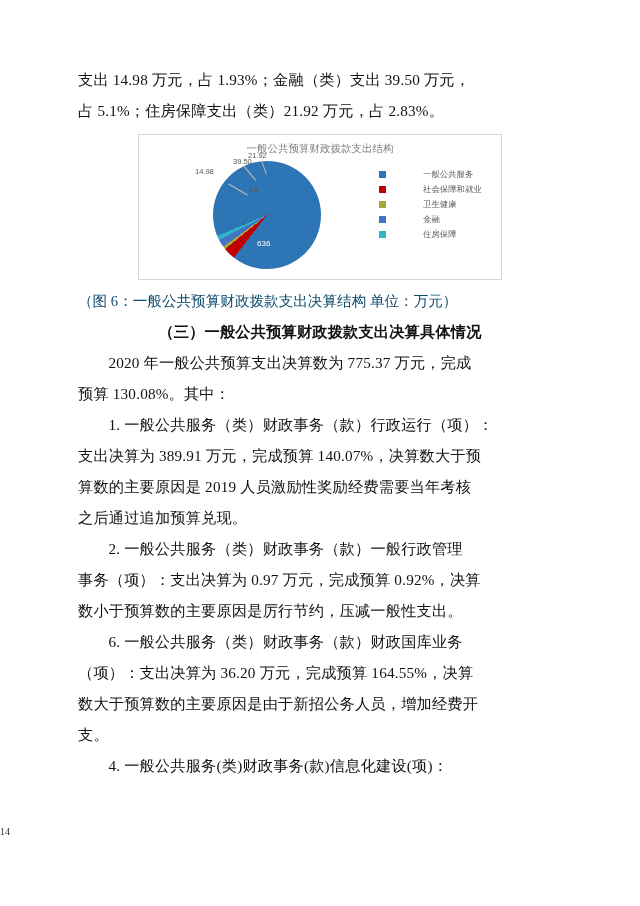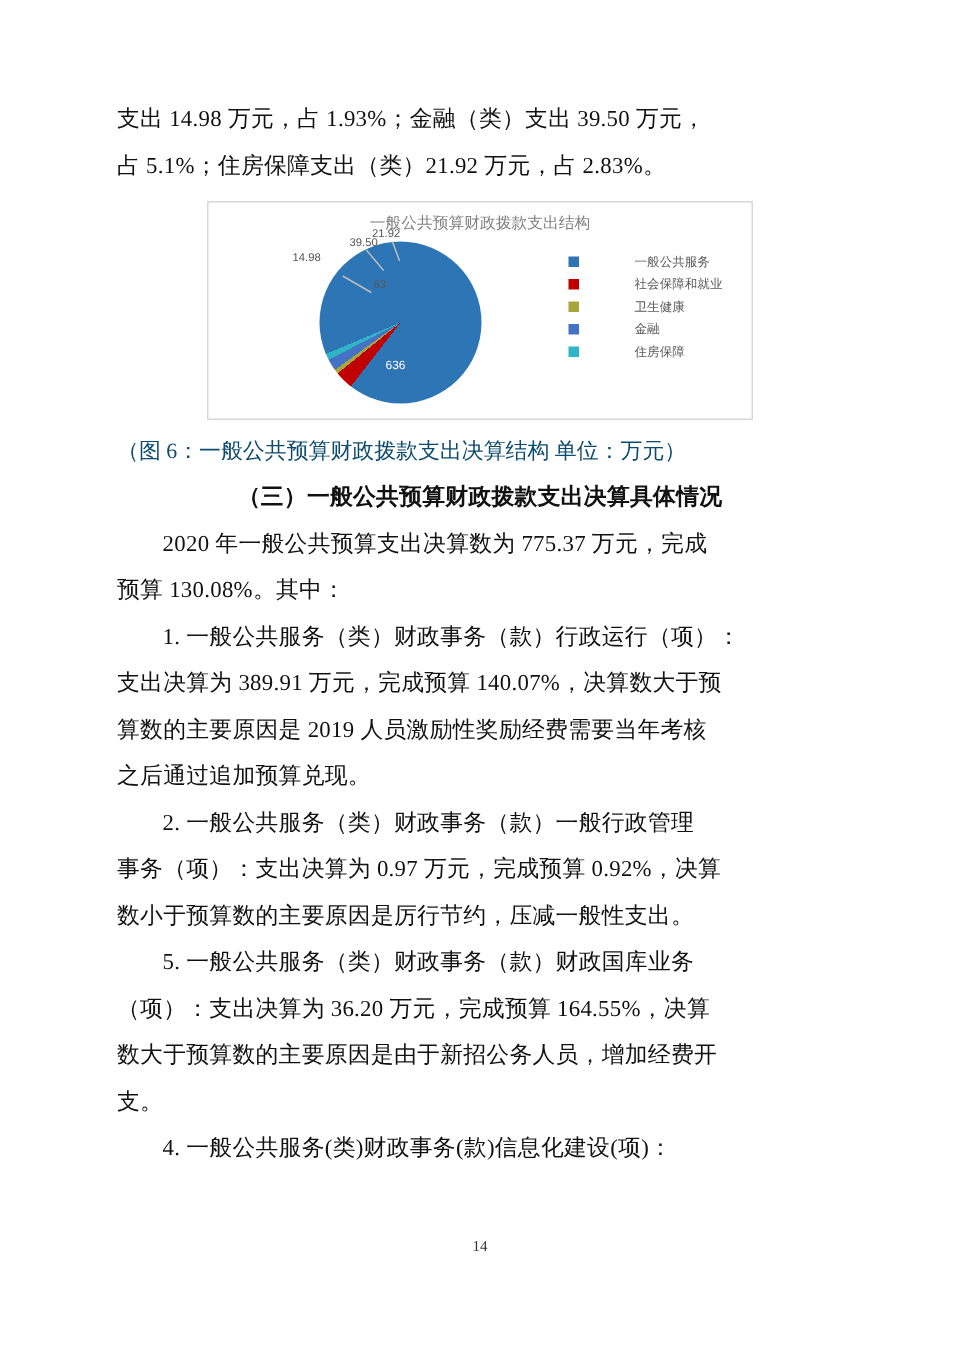--- a/index.html
+++ b/index.html
@@ -117,21 +117,21 @@
   }
   .leader {
     position: absolute;
     background: #bdbdbd;
   }
   .page-number {
     position: absolute;
     left: 0;
     width: 100%;
     top: 826px;
-    text-align: center;
+    text-align: left;
     font-size: 10px;
     color: #333;
     font-family: "Liberation Serif", serif;
   }
 </style>
 </head>
 <body>
 
 <div class="page">
   <div class="content">
@@ -193,21 +193,21 @@
 
     <p class="body-line indent2">2020 年一般公共预算支出决算数为 775.37 万元，完成</p>
     <p class="body-line">预算 130.08%。其中：</p>
     <p class="body-line indent2">1. 一般公共服务（类）财政事务（款）行政运行（项）：</p>
     <p class="body-line">支出决算为 389.91 万元，完成预算 140.07%，决算数大于预</p>
     <p class="body-line">算数的主要原因是 2019 人员激励性奖励经费需要当年考核</p>
     <p class="body-line">之后通过追加预算兑现。</p>
     <p class="body-line indent2">2. 一般公共服务（类）财政事务（款）一般行政管理</p>
     <p class="body-line">事务（项）：支出决算为 0.97 万元，完成预算 0.92%，决算</p>
     <p class="body-line">数小于预算数的主要原因是厉行节约，压减一般性支出。</p>
-    <p class="body-line indent2">5. 一般公共服务（类）财政事务（款）财政国库业务</p>
+    <p class="body-line indent2">6. 一般公共服务（类）财政事务（款）财政国库业务</p>
     <p class="body-line">（项）：支出决算为 36.20 万元，完成预算 164.55%，决算</p>
     <p class="body-line">数大于预算数的主要原因是由于新招公务人员，增加经费开</p>
     <p class="body-line">支。</p>
     <p class="body-line indent2">4. 一般公共服务(类)财政事务(款)信息化建设(项)：</p>
   </div>
 
   <div class="page-number">14</div>
 </div>
 
 </body></html>

